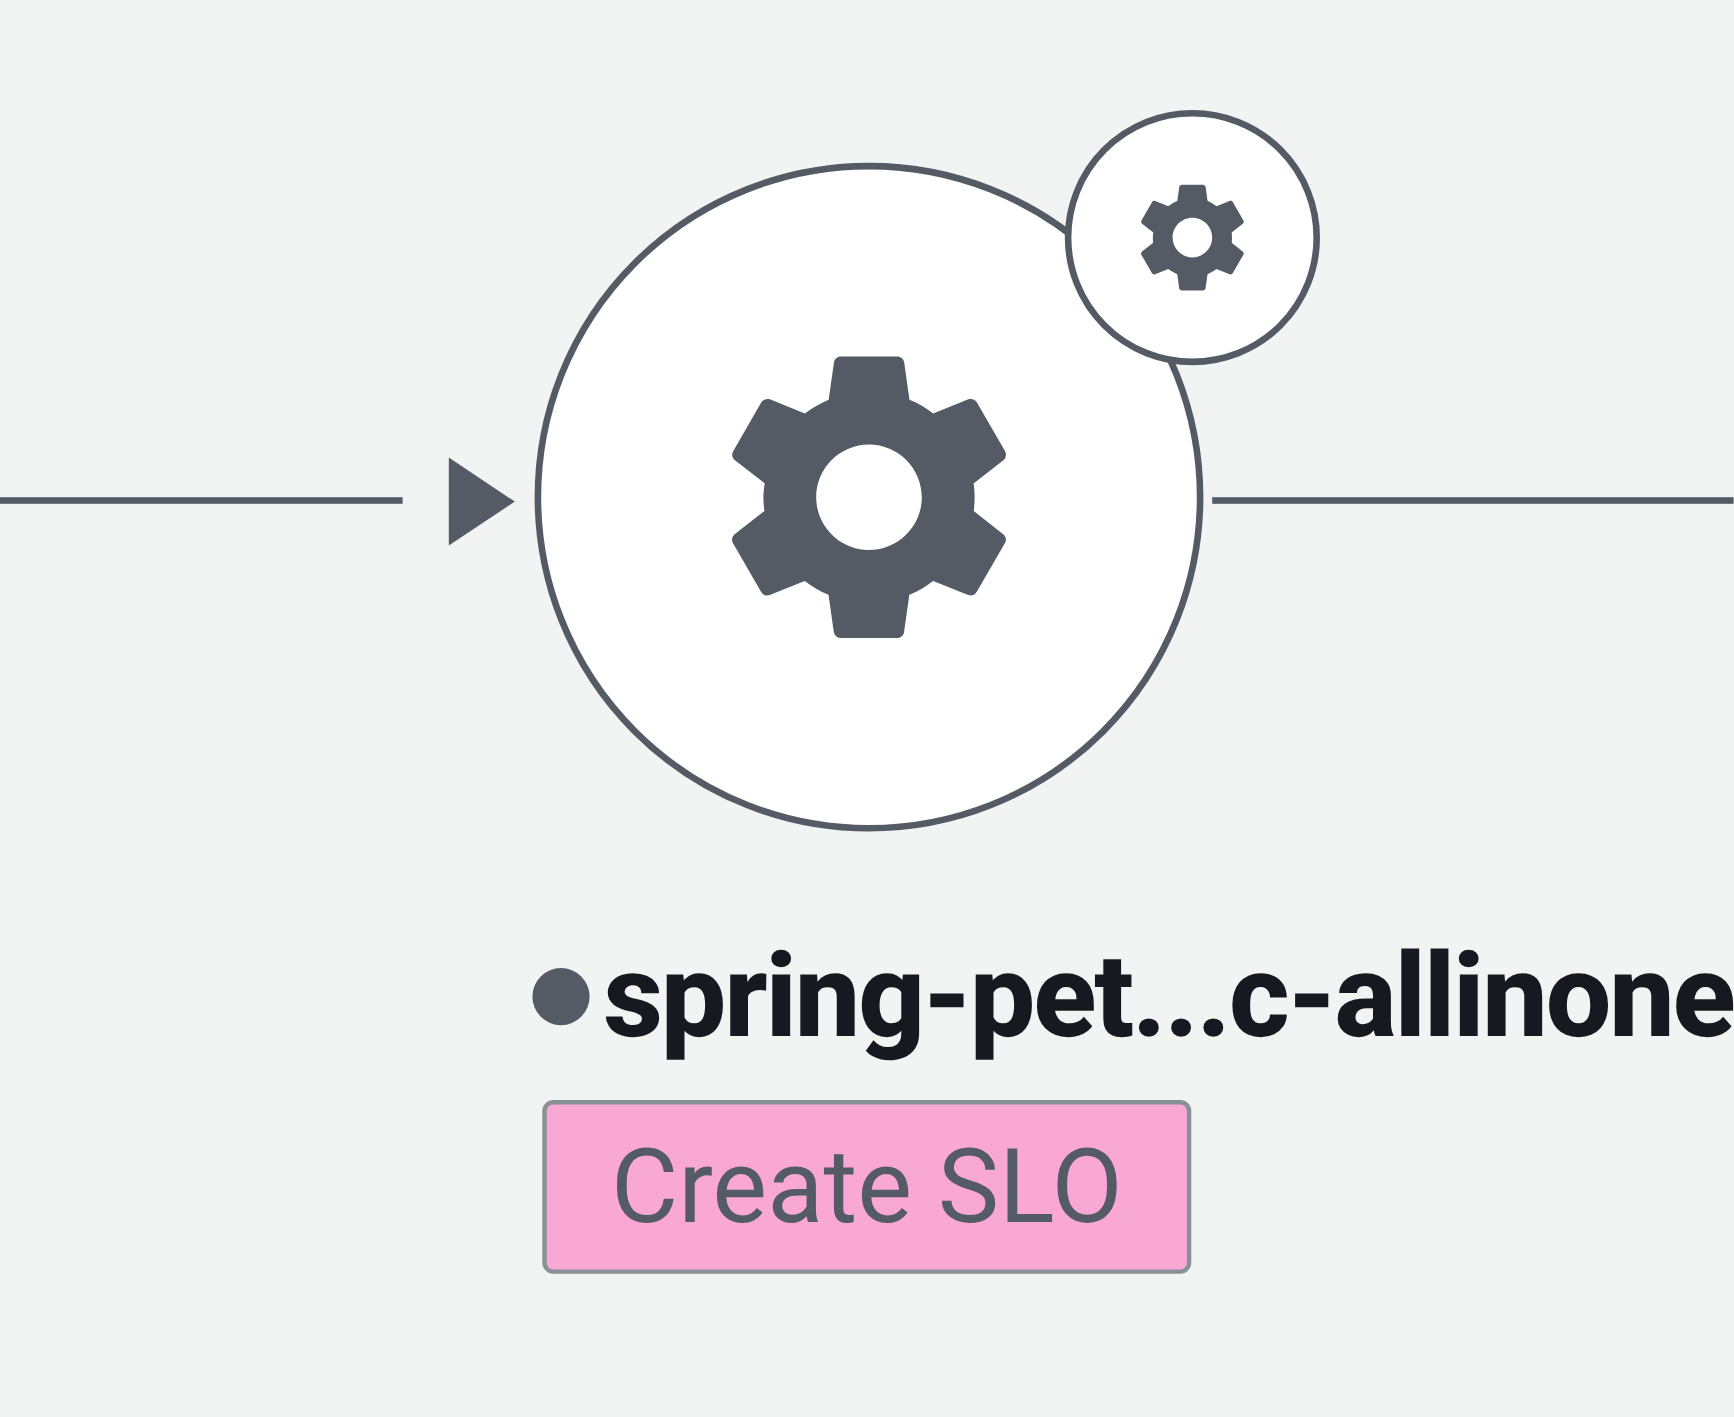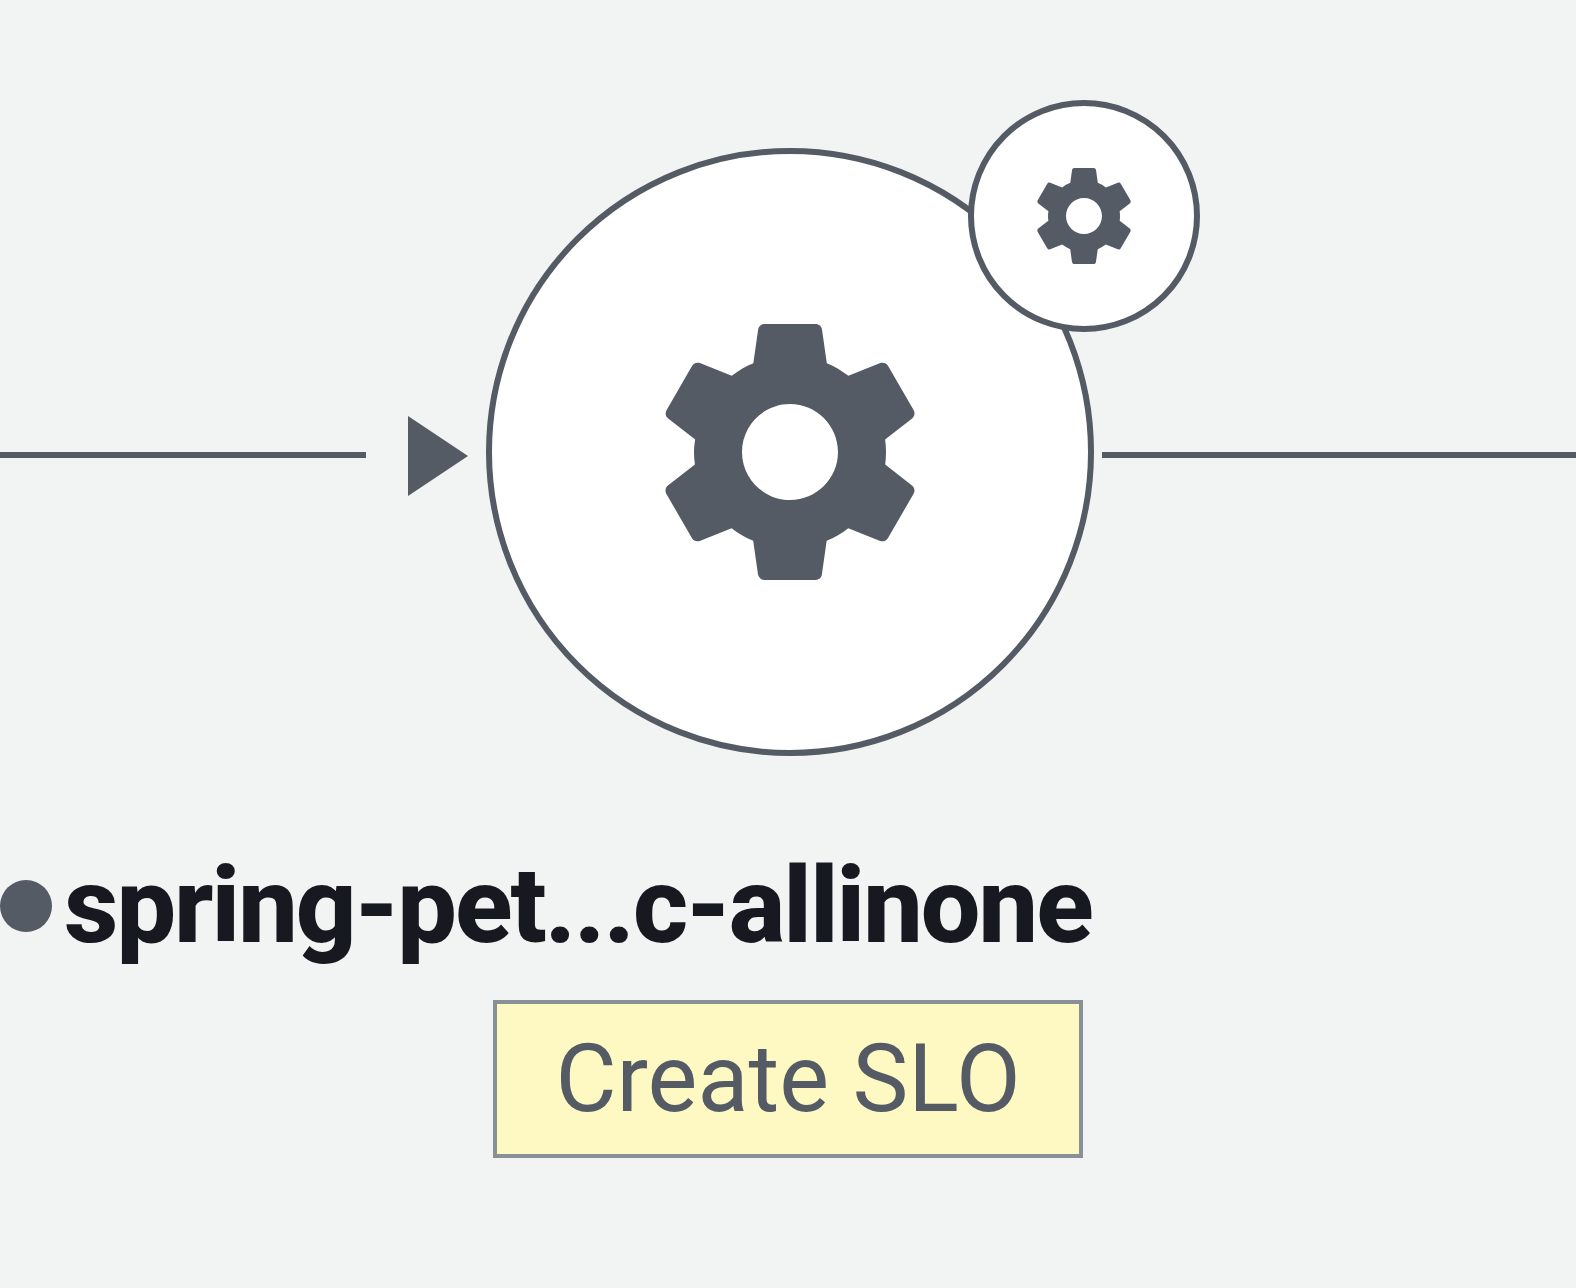--- a/index.html
+++ b/index.html
@@ -78,21 +78,21 @@
       width: 120px;
       height: 120px;
     }
     .label-row {
       position: absolute;
       left: 0;
       right: 0;
       top: 844px;
       display: flex;
       align-items: center;
-      justify-content: flex-start;
+      justify-content: flex-end;
       gap: 12px;
     }
     .status-dot {
       width: 52px;
       height: 52px;
       border-radius: 50%;
       background: #545b64;
       flex-shrink: 0;
     }
     .node-label {
@@ -104,23 +104,23 @@
     }
     .button-row {
       position: absolute;
       left: 0;
       right: 0;
       top: 1000px;
       display: flex;
       justify-content: center;
     }
     .create-slo-button {
-      background: #fef9c3;
+      background: #f9a8d4;
       border: 4px solid #879196;
-      border-radius: 0;
+      border-radius: 10px;
       padding: 20px 58px;
       font-size: 94px;
       color: #545b64;
       font-weight: 400;
       cursor: pointer;
       font-family: inherit;
     }
   </style>
 </head>
 <body>

